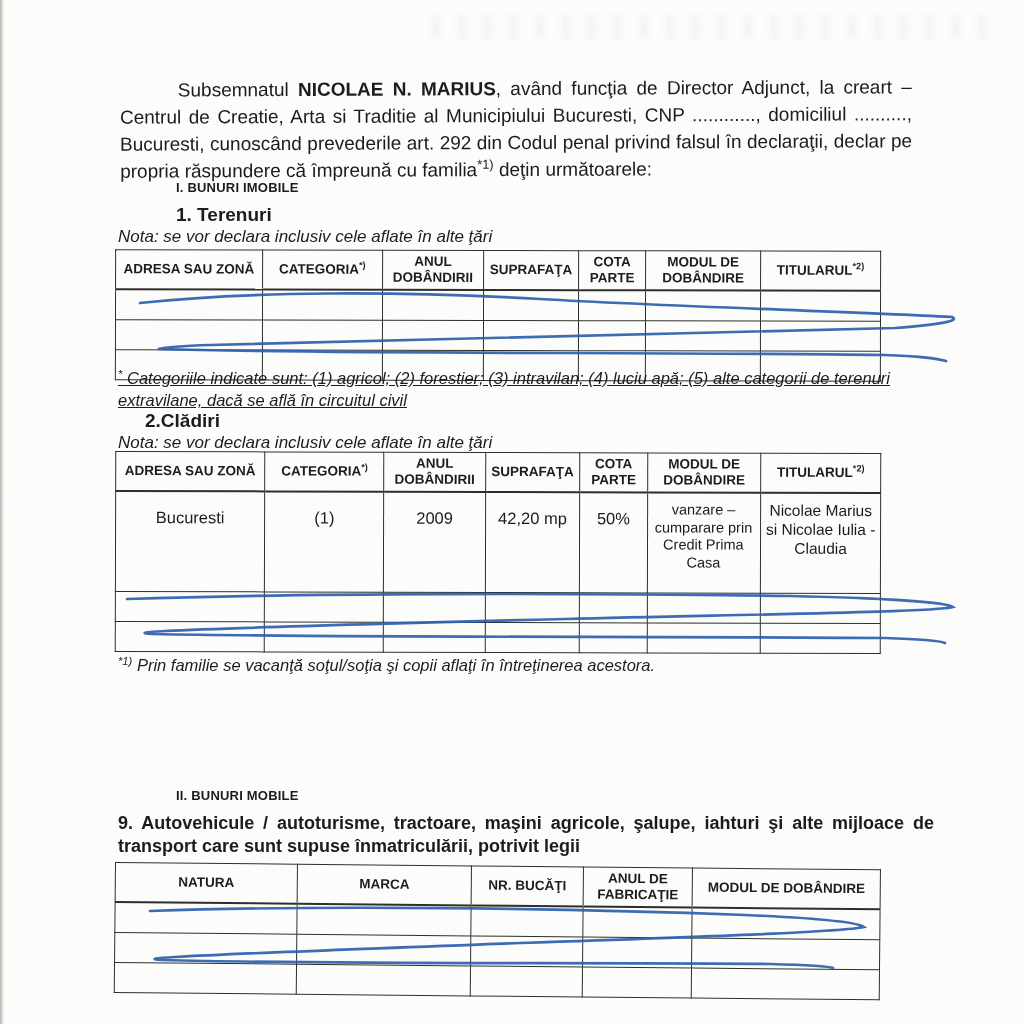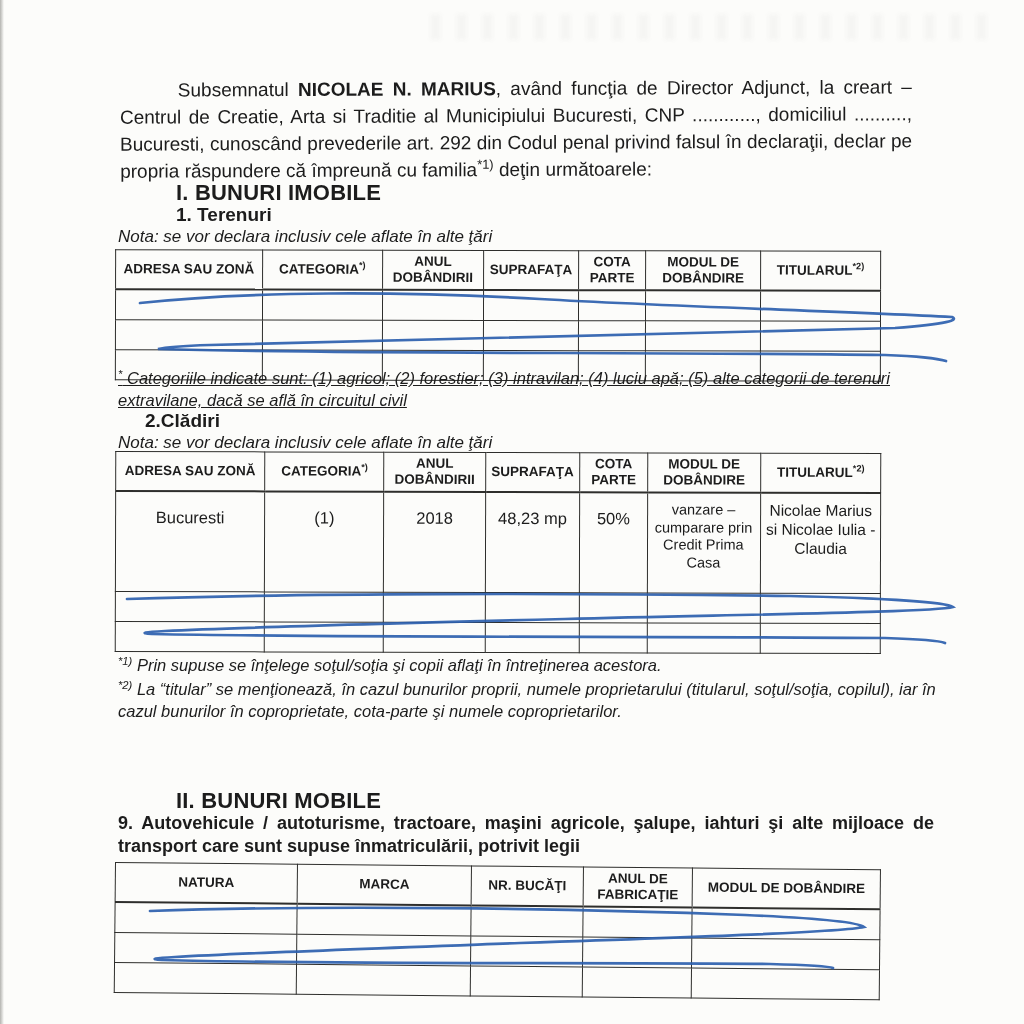--- a/index.html
+++ b/index.html
@@ -14,21 +14,21 @@
   .abs{position:absolute;}
   .b{font-weight:bold;}
   sup{font-size:0.68em;vertical-align:super;line-height:0;}
 
   .intro{
     left:120px;top:56px;width:792px;
     font-size:19px;line-height:27px;
     text-align:justify;text-indent:58px;
     transform:rotate(-0.25deg);
   }
-  .h-section{font-size:22px;font-weight:bold;letter-spacing:0.2px;}
+  .h-section{font-size:13px;font-weight:bold;letter-spacing:0.2px;}
   .h-sub{font-size:19px;font-weight:bold;}
   .note{font-size:17px;font-style:italic;}
 
   table{border-collapse:collapse;table-layout:fixed;background:transparent;}
   th,td{
     border:1.6px solid #2e2e2c;
     font-size:13.5px;line-height:1.18;
     text-align:center;vertical-align:middle;
     padding:2px 3px;
     font-weight:bold;
@@ -145,22 +145,22 @@
         <th><span>SUPRAFAŢA</span><sup></sup></th>
         <th><span>COTA PARTE</span><sup></sup></th>
         <th><span>MODUL DE DOBÂNDIRE</span><sup></sup></th>
         <th><span>TITULARUL</span><sup>*2)</sup></th>
       </tr>
     </thead>
     <tbody>
       <tr style="height:100px;">
         <td class="data">Bucuresti</td>
         <td class="data">(1)</td>
-        <td class="data">2018</td>
-        <td class="data">48,23 mp</td>
+        <td class="data">2009</td>
+        <td class="data">42,20 mp</td>
         <td class="data">50%</td>
         <td class="data small">vanzare – cumparare prin Credit Prima Casa</td>
         <td class="data med">Nicolae Marius si Nicolae Iulia - Claudia</td>
       </tr>
       <tr>
           <td class="empty"></td>
           <td class="empty"></td>
           <td class="empty"></td>
           <td class="empty"></td>
           <td class="empty"></td>
@@ -174,23 +174,21 @@
           <td class="empty"></td>
           <td class="empty"></td>
           <td class="empty"></td>
           <td class="empty"></td>
         </tr>
     </tbody>
   </table>
 
   <div class="abs" style="left:118px;top:646px;width:822px;">
     <div class="footnote" style="margin-top:8px;"><sup class="fn-marker">*1)</sup>
-      <span>Prin supuse se înţelege soţul/soţia şi copii aflaţi în întreţinerea acestora.</span></div>
-    <div class="footnote" style="margin-top:2px;"><sup class="fn-marker">*2)</sup>
-      <span>La “titular” se menţionează, în cazul bunurilor proprii, numele proprietarului (titularul, soţul/soţia, copilul), iar în cazul bunurilor în coproprietate, cota-parte şi numele coproprietarilor.</span></div>
+      <span>Prin familie se vacanţă soţul/soţia şi copii aflaţi în întreţinerea acestora.</span></div>
   </div>
 
   <div class="abs h-section" style="left:176px;top:788px;">II. BUNURI MOBILE</div>
   <div class="abs mobile-item" style="left:118px;top:812px;width:816px;text-align:justify;">9. Autovehicule / autoturisme,  tractoare, maşini agricole, şalupe, iahturi şi alte mijloace de transport care sunt supuse înmatriculării, potrivit legii</div>
 
   <table class="abs t3">
     <colgroup>
       <col style="width:185px">
         <col style="width:177px">
         <col style="width:113px">

